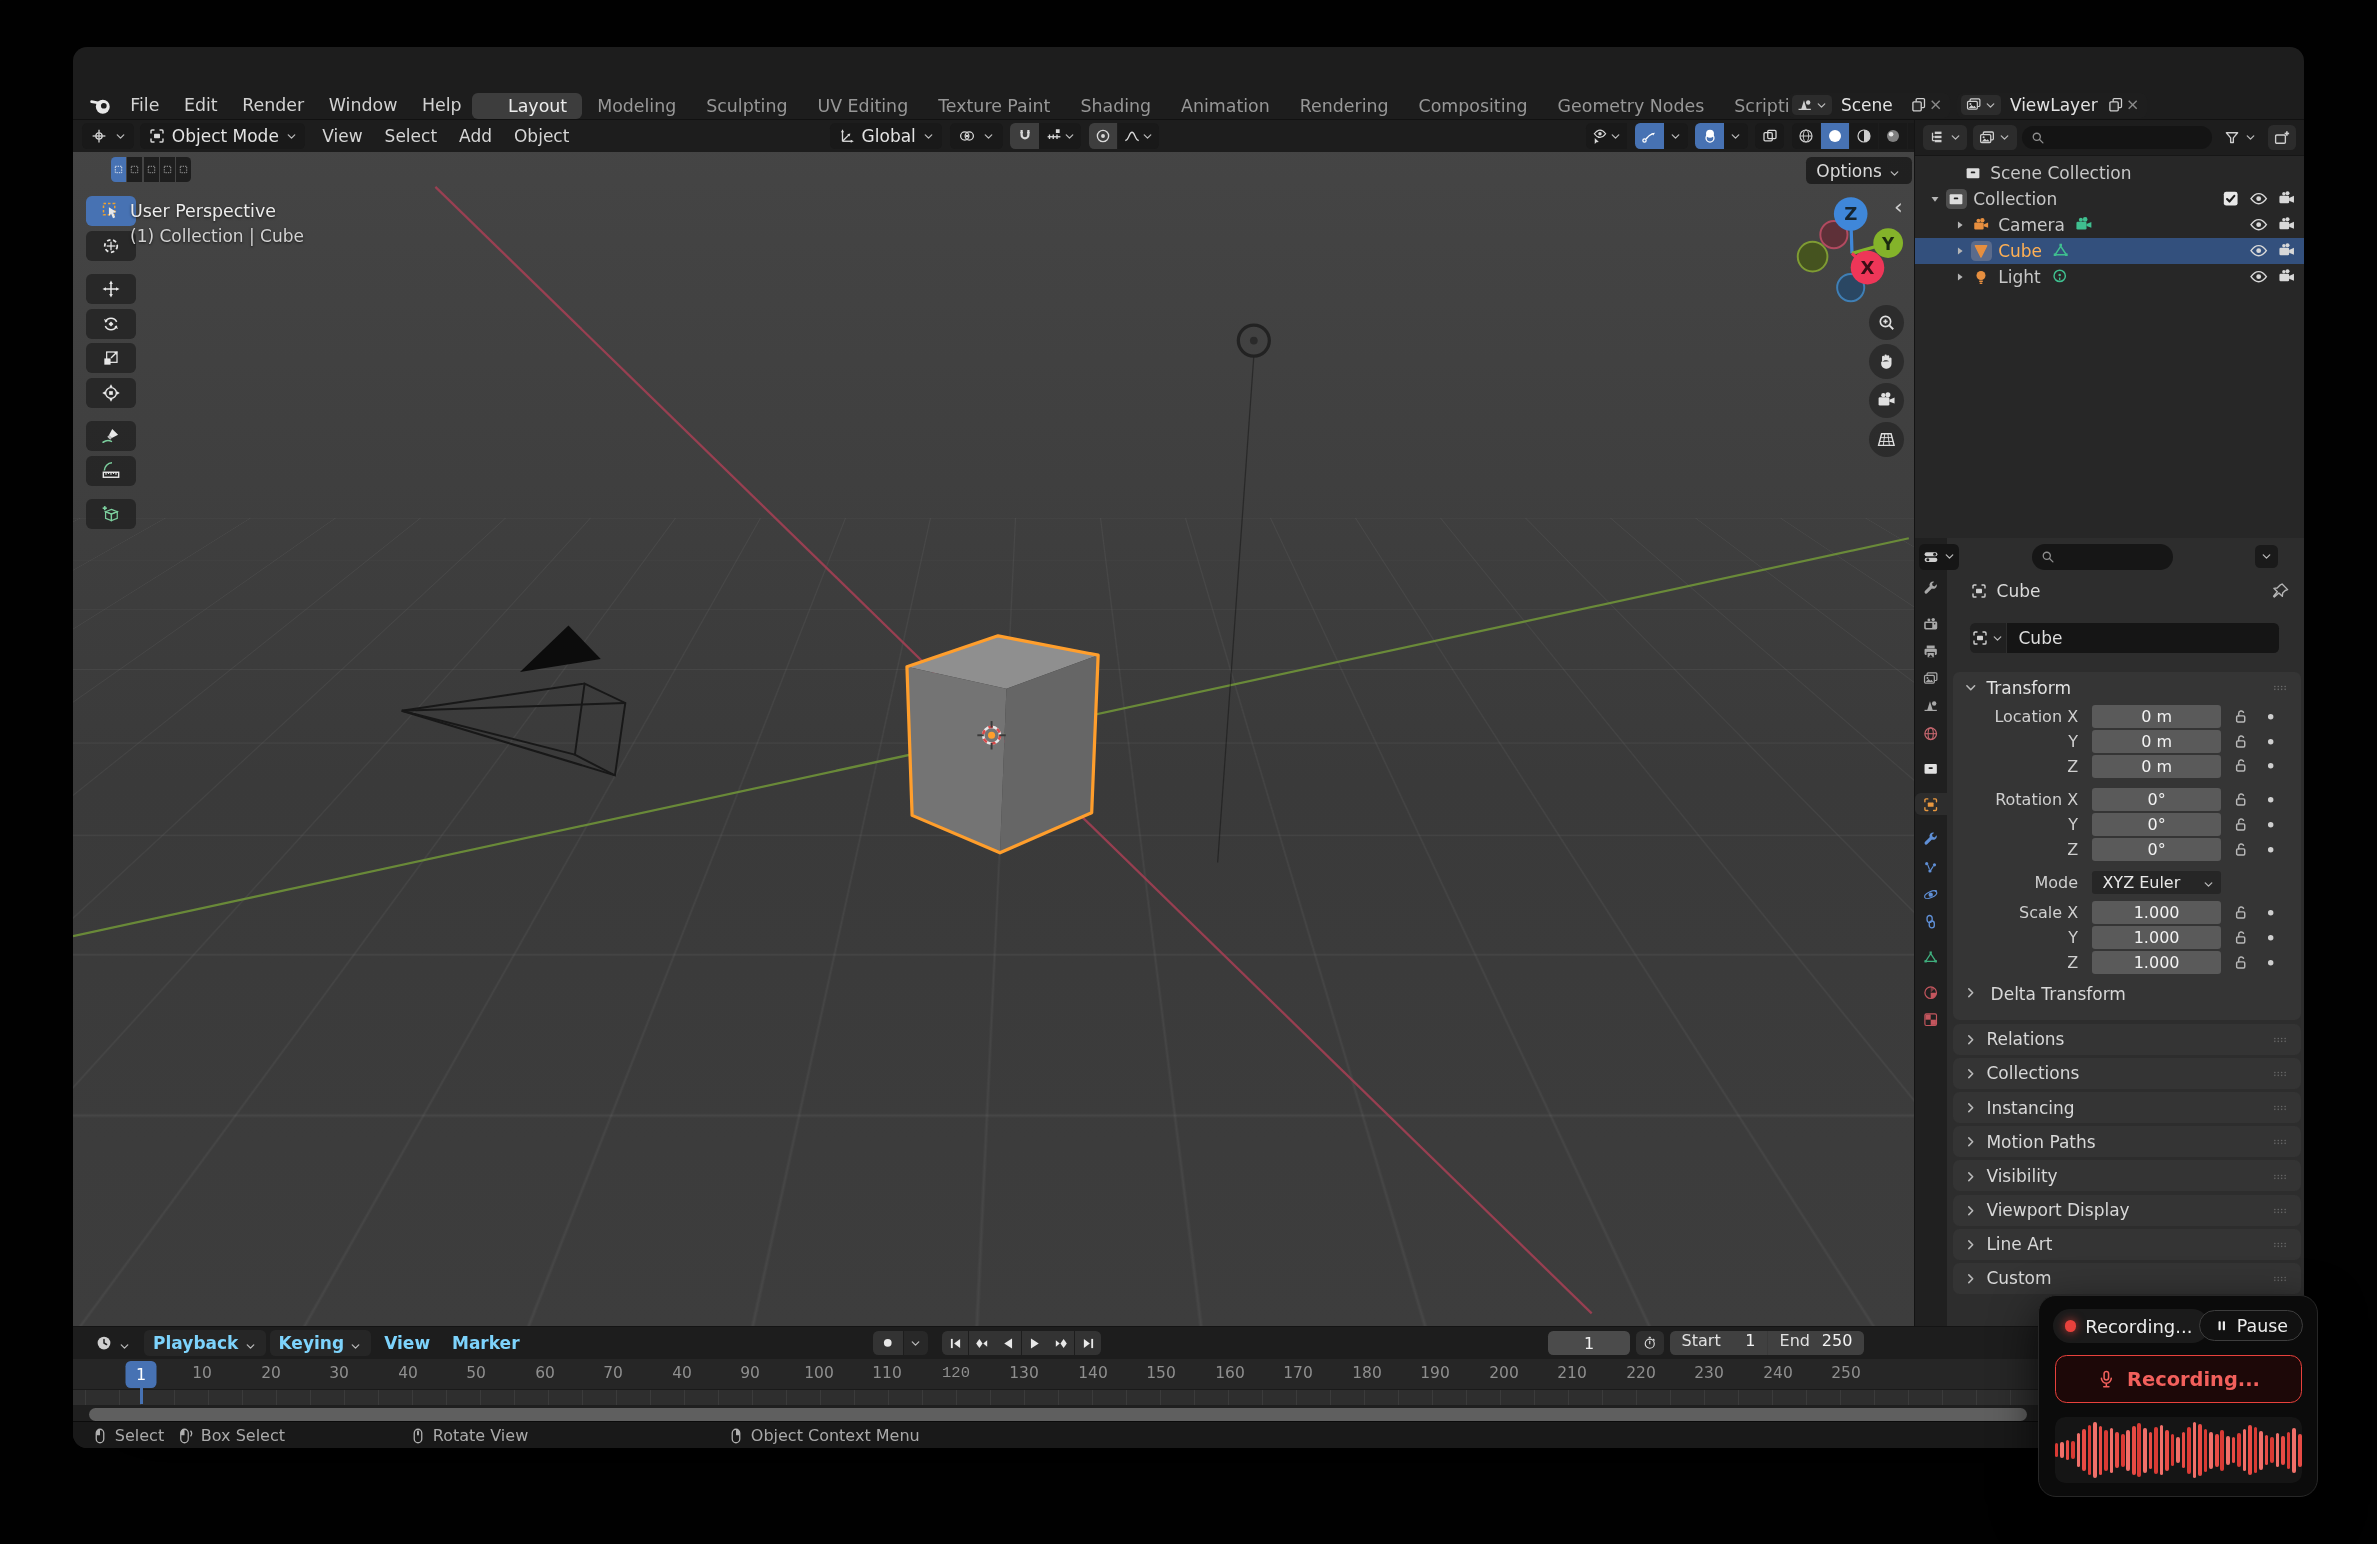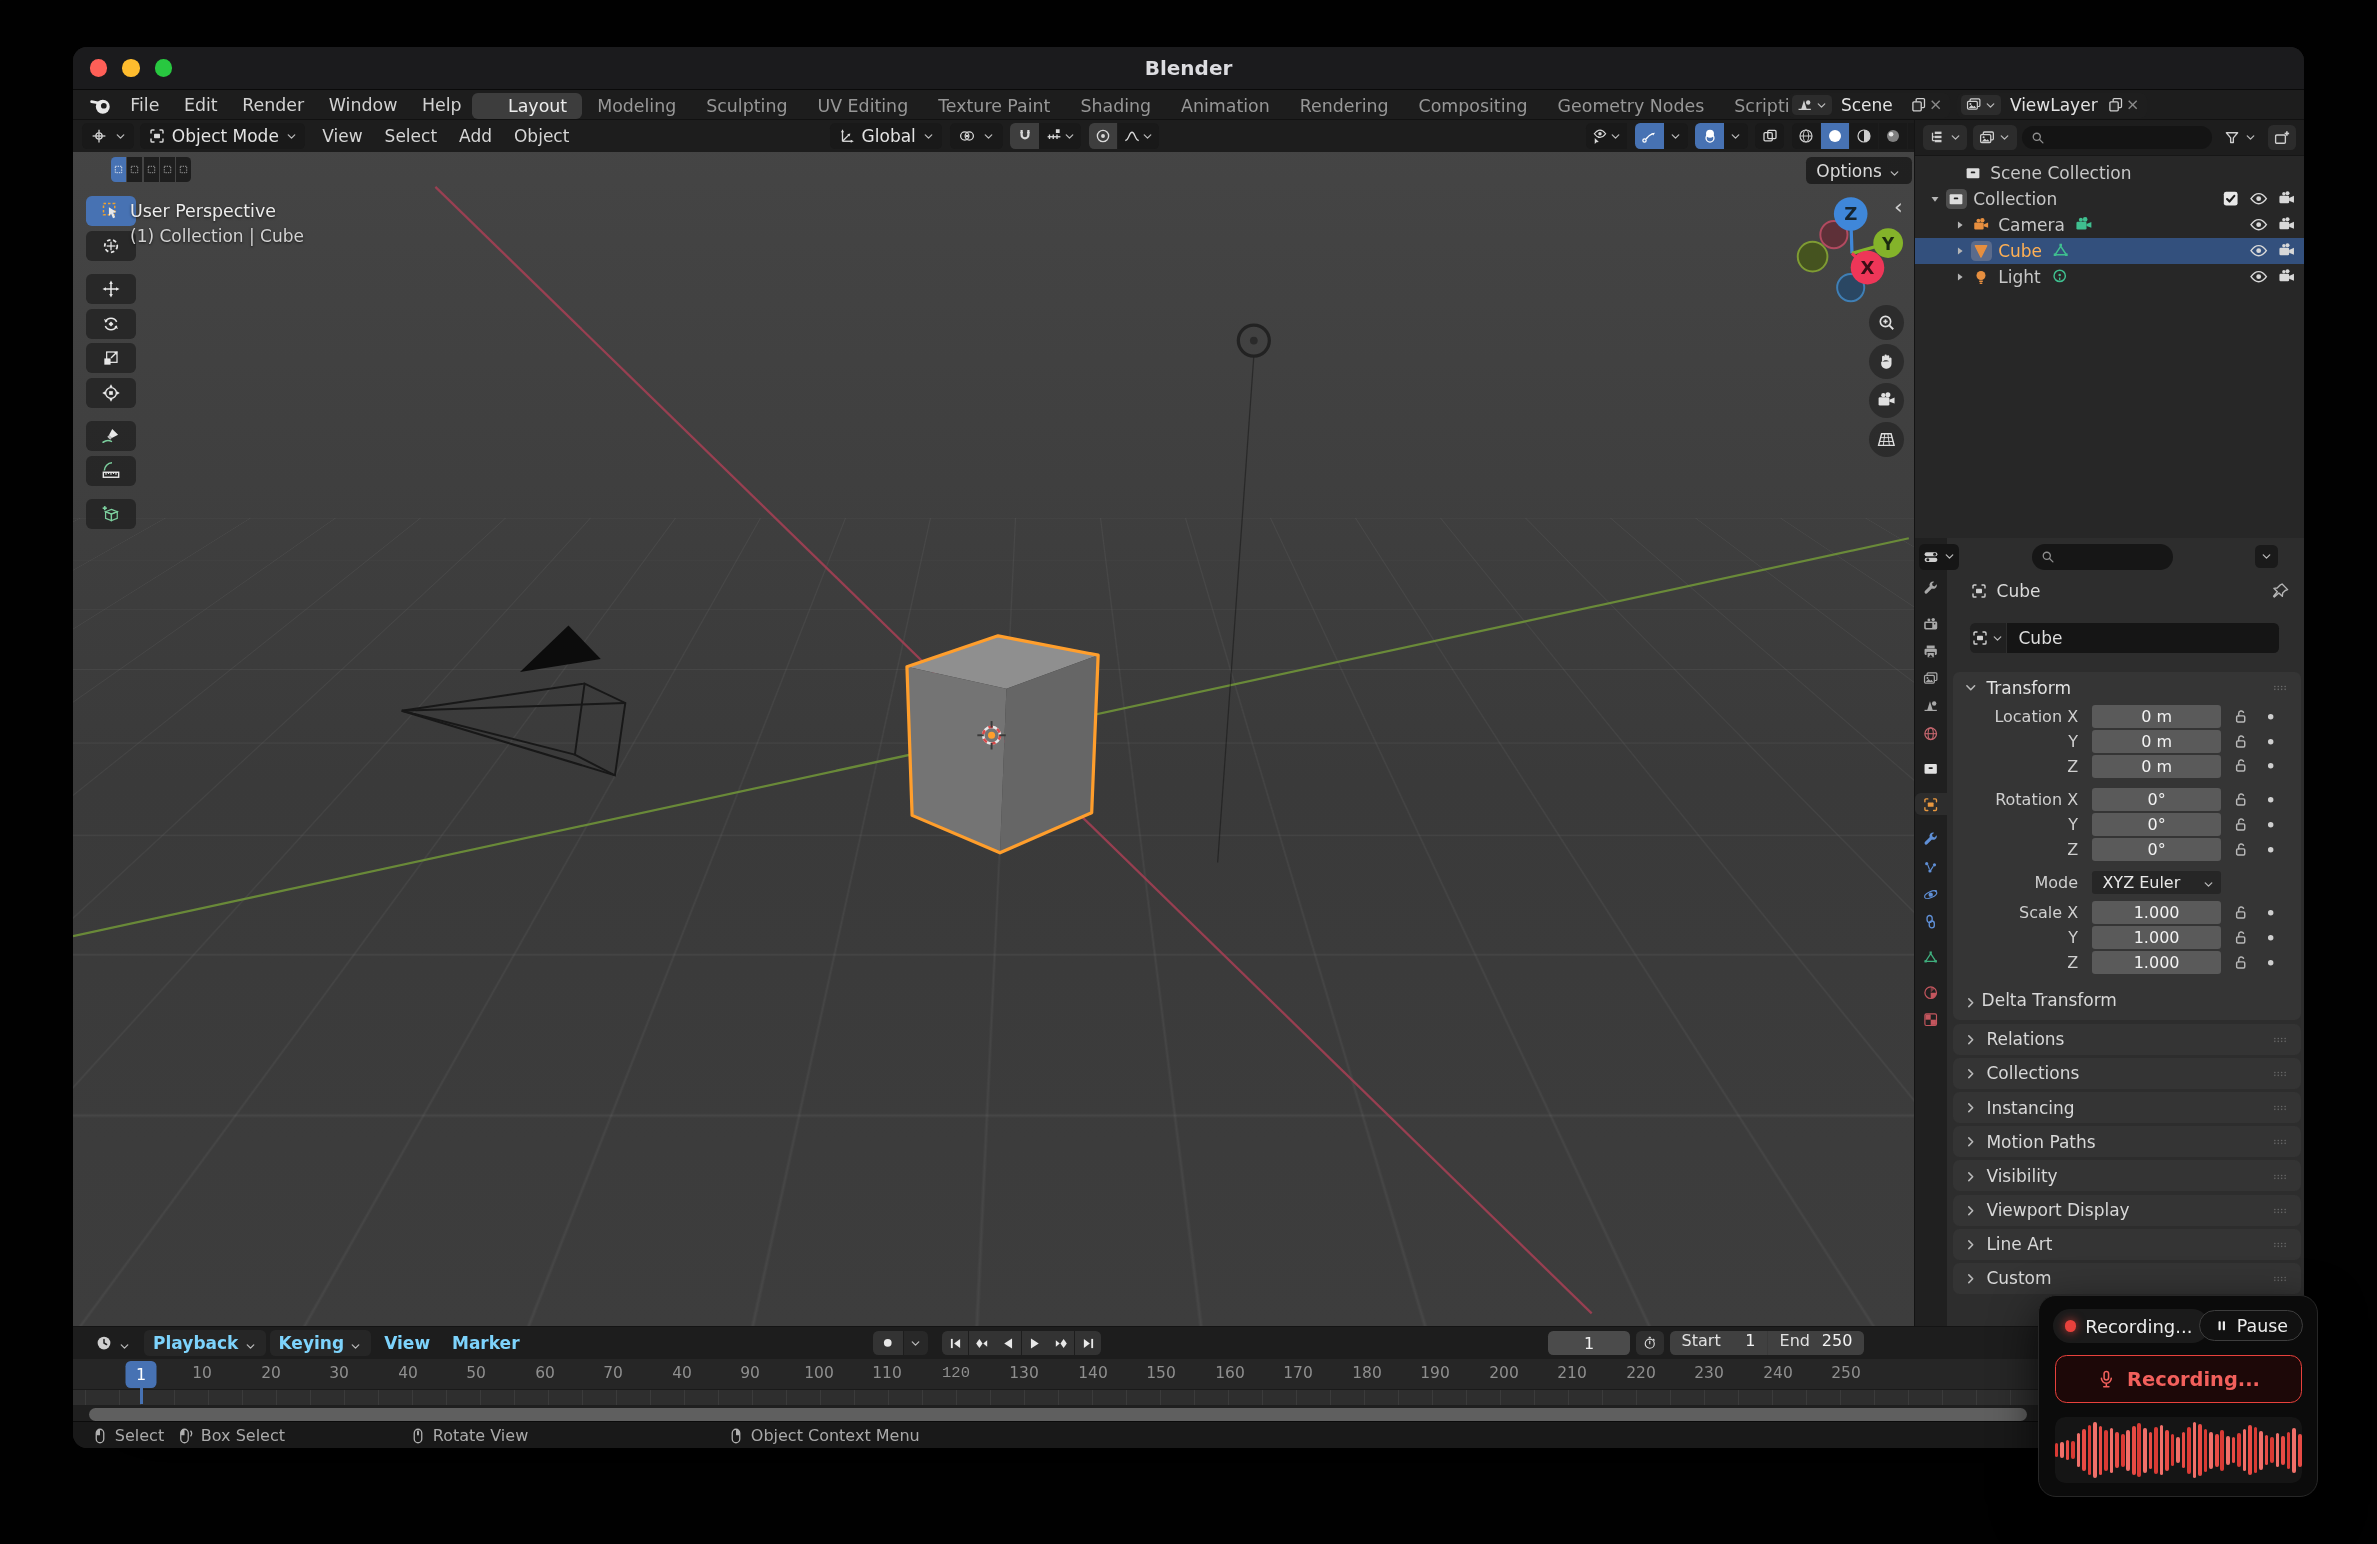--- a/index.html
+++ b/index.html
@@ -125,21 +125,21 @@
   .pheader .tt{font-size:17px;color:#e2e2e2;}
   .pheader .grip{margin-left:auto;width:22px;height:15.5px;opacity:.55;}
   .trow{display:flex;align-items:center;height:23px;margin-top:1.9px;}
   .trow .lab{width:129px;text-align:right;font-size:16px;color:#cfcfcf;padding-right:14px;white-space:nowrap;}
   .trow .fld{width:129px;height:23px;background:#5a5a5a;border-radius:3.2px;display:flex;align-items:center;
              justify-content:center;font-size:16px;color:#f3f3f3;}
   .trow .fld.dark{background:#262626;justify-content:space-between;padding:0 6.5px 0 10.3px;color:#e8e8e8;}
   .trow .lock{width:19.4px;height:19.4px;margin-left:10.3px;}
   .trow .adot{width:19.4px;height:19.4px;margin-left:10.3px;}
   .grp-gap{height:8.4px;}
-  .delta-row{display:flex;align-items:flex-end;gap:3px;height:26px;margin-top:10.3px;}
+  .delta-row{display:flex;align-items:flex-start;gap:12px;height:26px;margin-top:10.3px;}
   .delta-row span{font-size:17px;color:#d8d8d8;}
   .cpanel{margin-top:3.2px;height:31px;display:flex;align-items:center;gap:7.8px;padding:0 10.3px;background:#343434;border-radius:6.5px;}
   .cpanel span{font-size:17px;color:#d8d8d8;}
   .cpanel .grip{margin-left:auto;width:22px;height:15.5px;opacity:.5;}
 
   
   #timeline{position:absolute;left:0;top:1279px;width:2231px;height:96px;background:#242424;border-top:1.3px solid #141414;}
   .tl-header{position:absolute;left:0;top:0;width:100%;height:32px;background:#1d1d1d;}
   #tl-left{position:absolute;left:13px;top:3.2px;display:flex;align-items:center;gap:3.9px;}
   .tl-menu{font-size:17px;color:#7dd3fc;display:flex;align-items:center;gap:5.2px;padding:0 9px;height:26px;font-weight:bold;}
@@ -192,28 +192,20 @@
   #rec-wave{position:absolute;left:15.5px;right:15.5px;top:121px;bottom:13px;background:#151515;border-radius:10.3px;
             display:flex;align-items:center;justify-content:center;gap:1.9px;overflow:hidden;}
   .wbar{width:3.9px;border-radius:1.9px;}
 </style>
 </head>
 <body>
 
 <div id="stage">
   <div id="window">
 
-    <div id="titlebar">
-      <div class="lights">
-        <span class="light" style="background:#ff5f57"></span>
-        <span class="light" style="background:#febc2e"></span>
-        <span class="light" style="background:#28c840"></span>
-      </div>
-      <div id="win-title">Blender</div>
-    </div>
 
     <div id="topbar">
       <div id="blender-logo"><svg viewBox="0 0 24 24" width="100%" height="100%" xmlns="http://www.w3.org/2000/svg">
             <circle cx="13.5" cy="13.5" r="6.8" fill="#e8e8e8"></circle>
             <circle cx="14.5" cy="12.5" r="2.8" fill="#1d1d1d"></circle>
             <path d="M2.5 8.5L11 10" stroke="#e8e8e8" stroke-width="2.6" stroke-linecap="round"></path>
           </svg></div>
       <div id="menubar">
           <div class="menu-item">File</div>
           <div class="menu-item">Edit</div>

